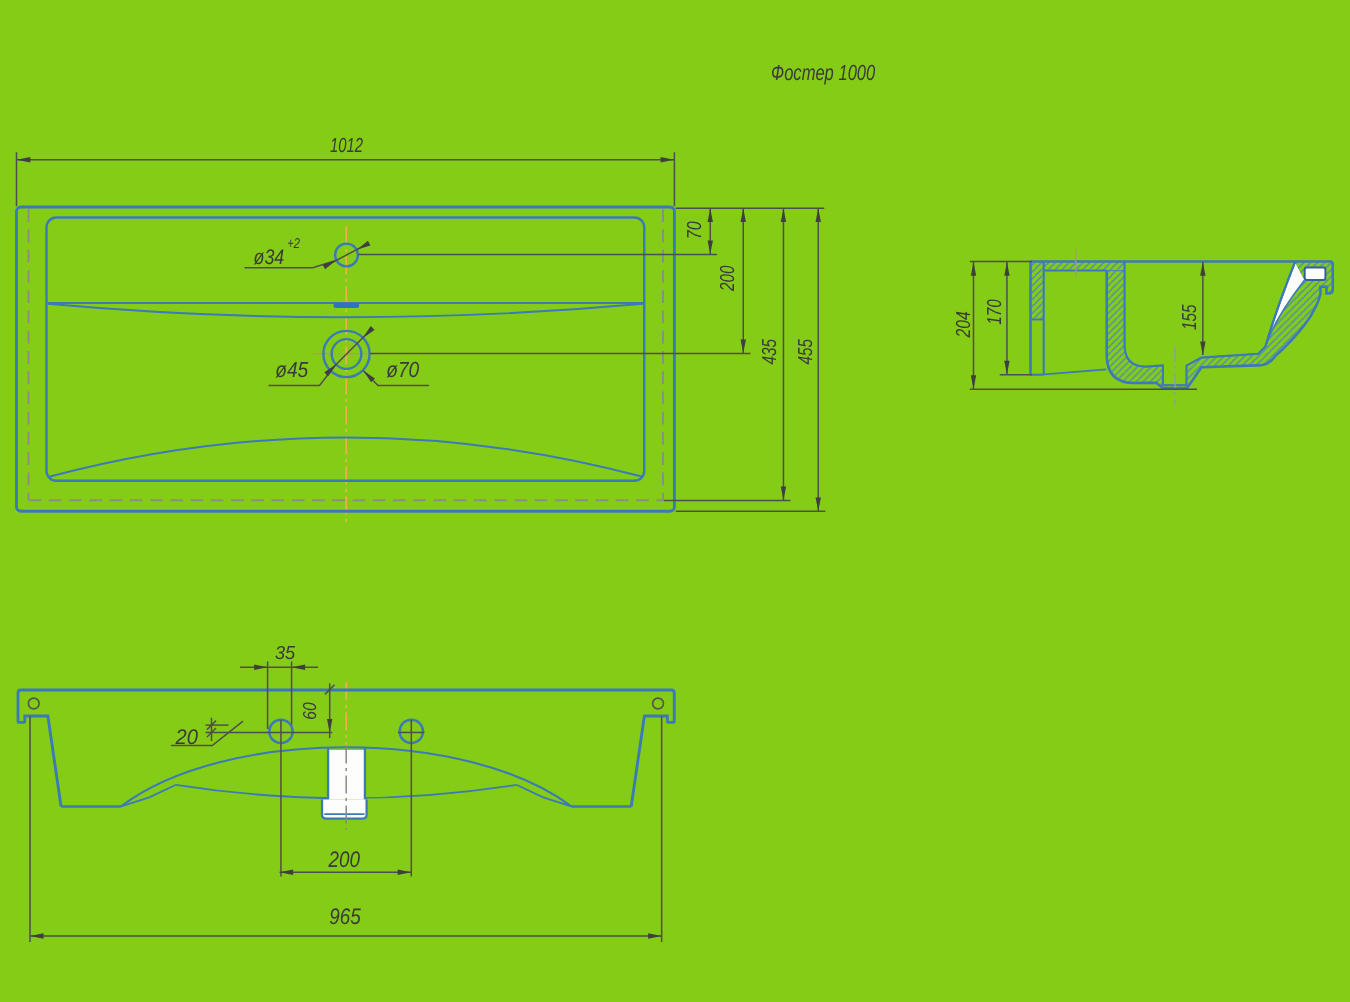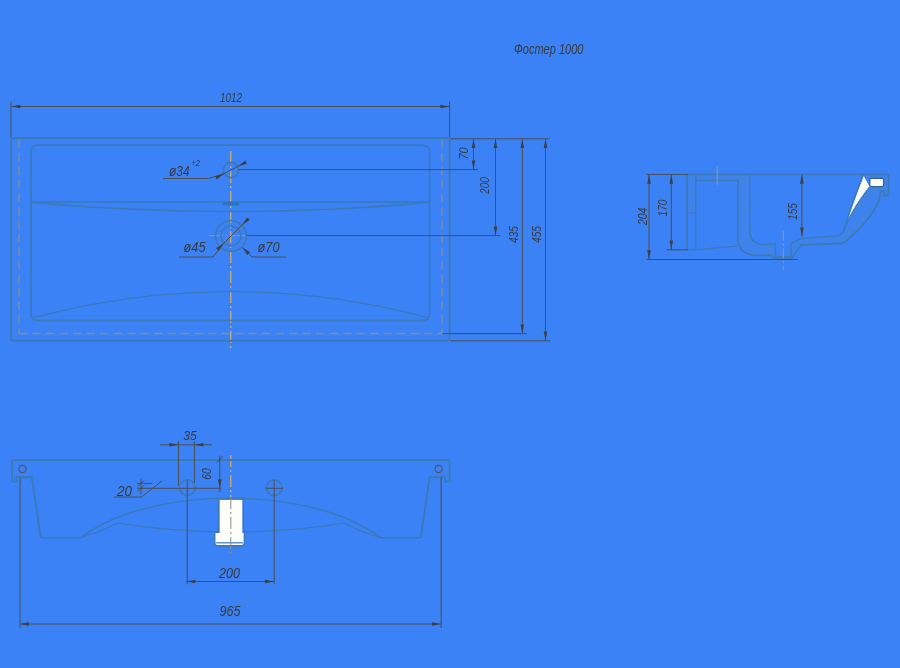--- a/index.html
+++ b/index.html
@@ -1,16 +1,16 @@
 <!DOCTYPE html>
 <html><head>
 <meta charset="utf-8">
 <style>
   html,body{margin:0;padding:0;background:#ffffff;}
-  #page{position:relative;width:900px;height:668px;background:#3b82f6;overflow:hidden;}
+  #page{position:relative;width:900px;height:668px;background:#84cc16;overflow:hidden;}
   svg{position:absolute;left:0;top:0;}
   text{font-family:"Liberation Sans",sans-serif;font-style:italic;fill:#3a3a3a;}
 </style>
 </head>
 <body>
 
 <div id="page">
 <svg width="900" height="668" viewBox="0 0 900 668">
 <defs>
 <pattern id="hat" width="4.6" height="4.6" patternUnits="userSpaceOnUse">

